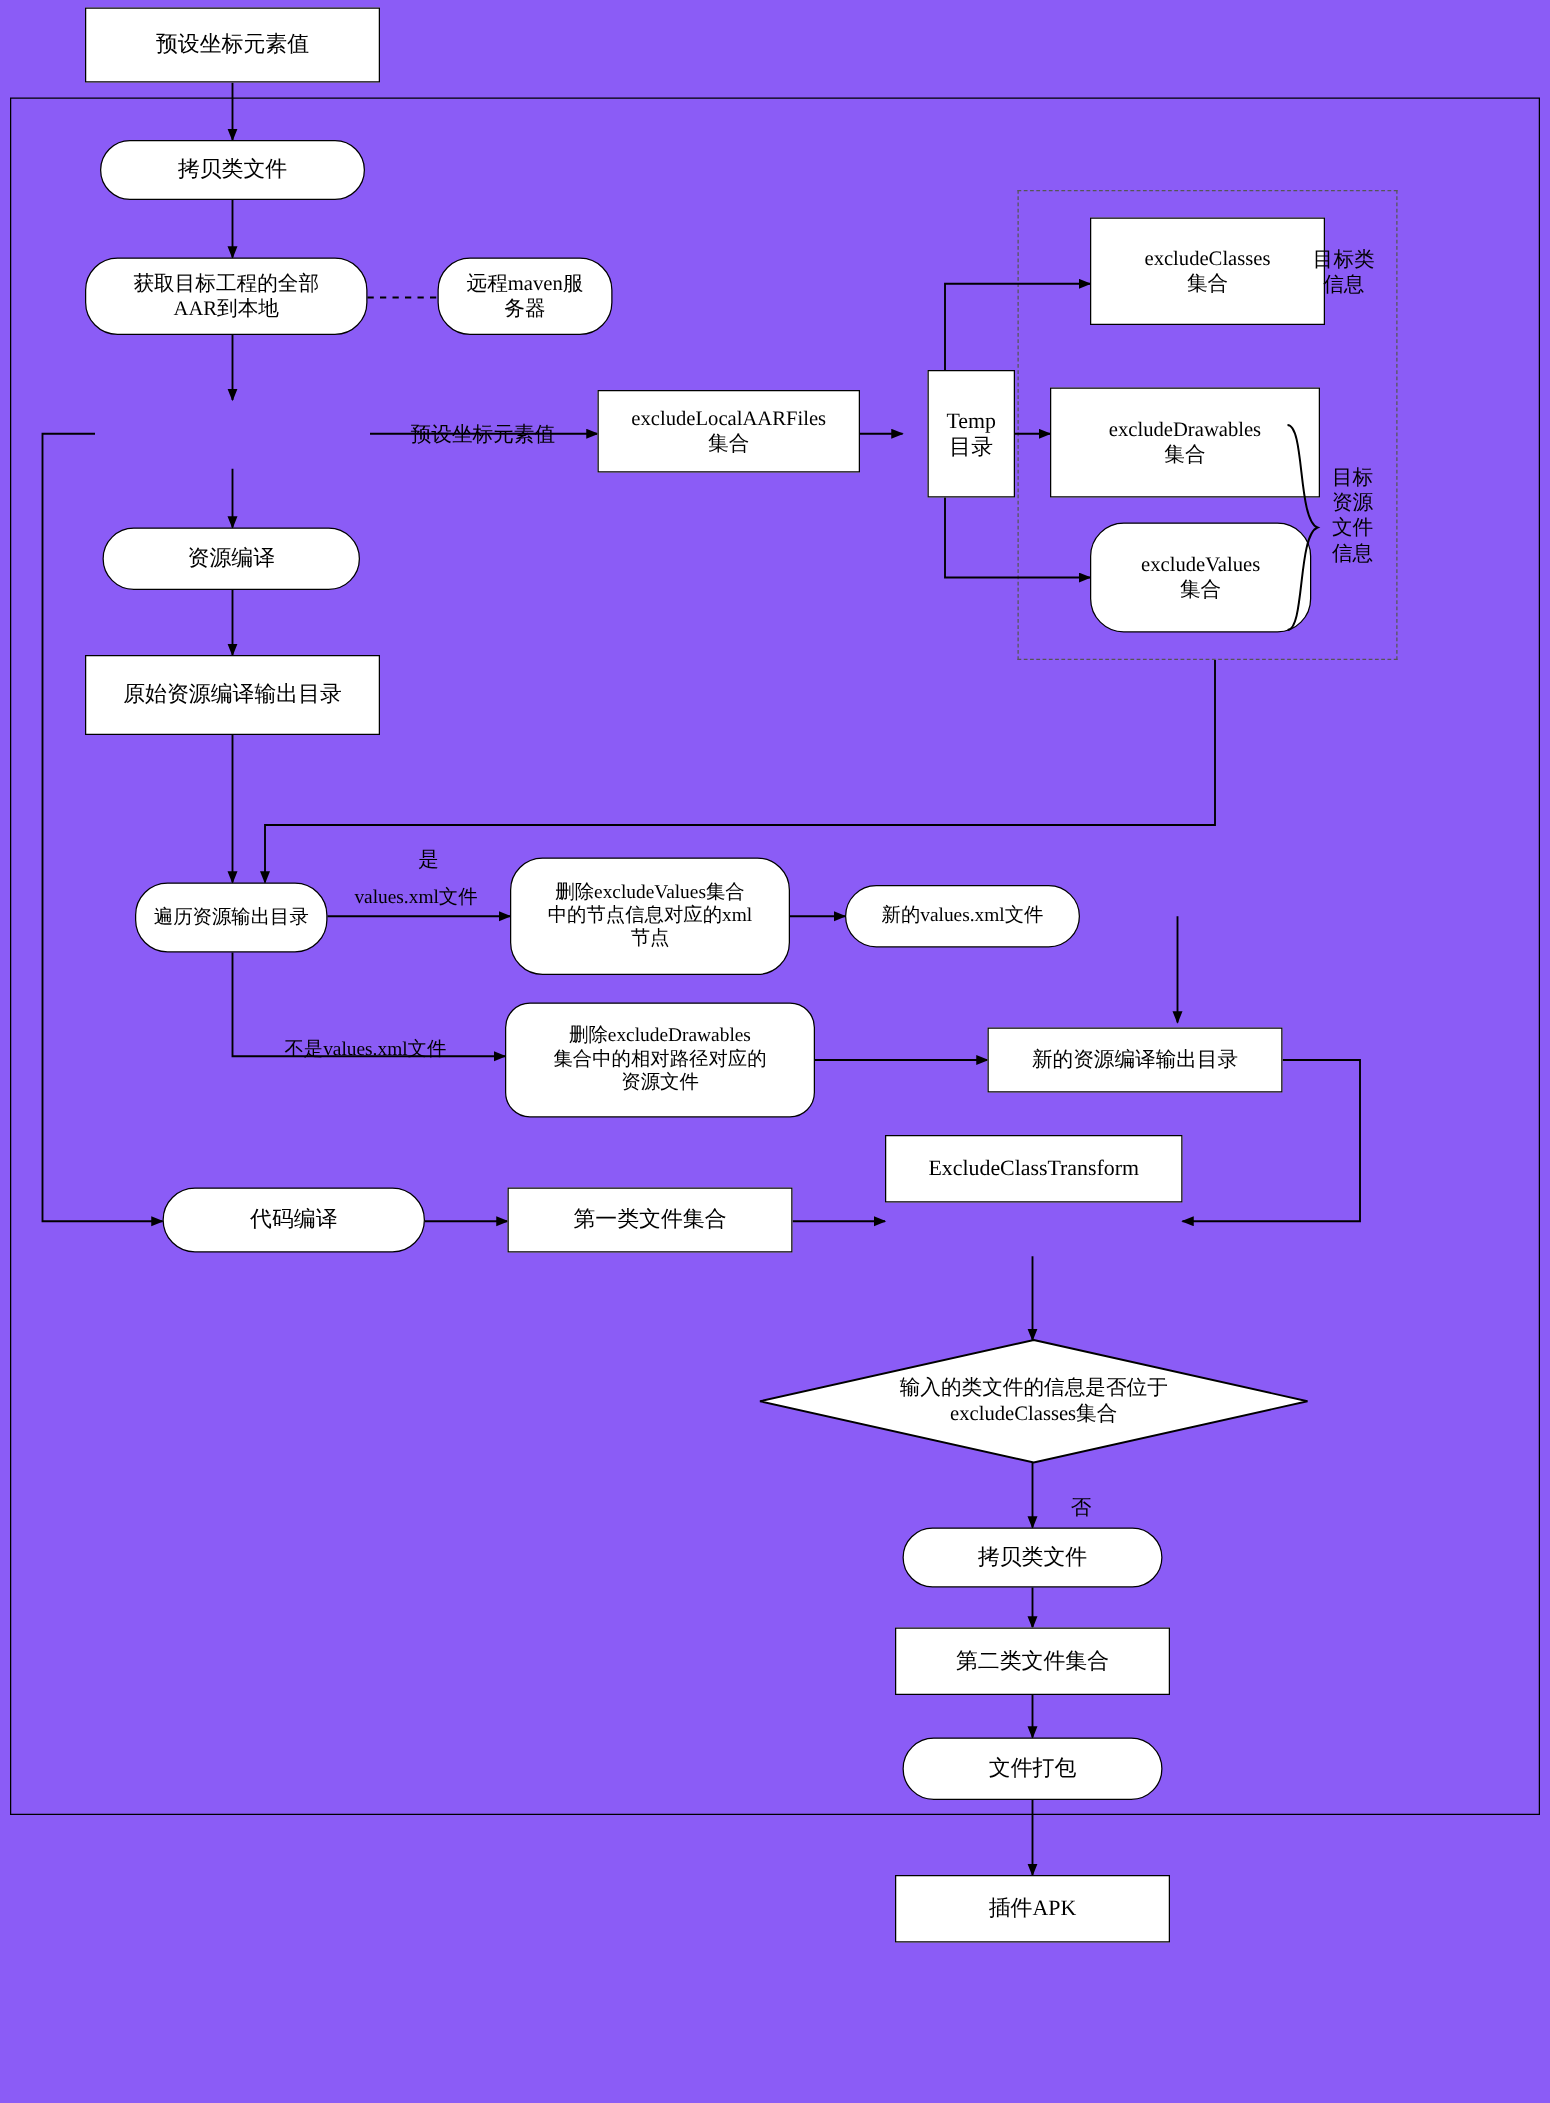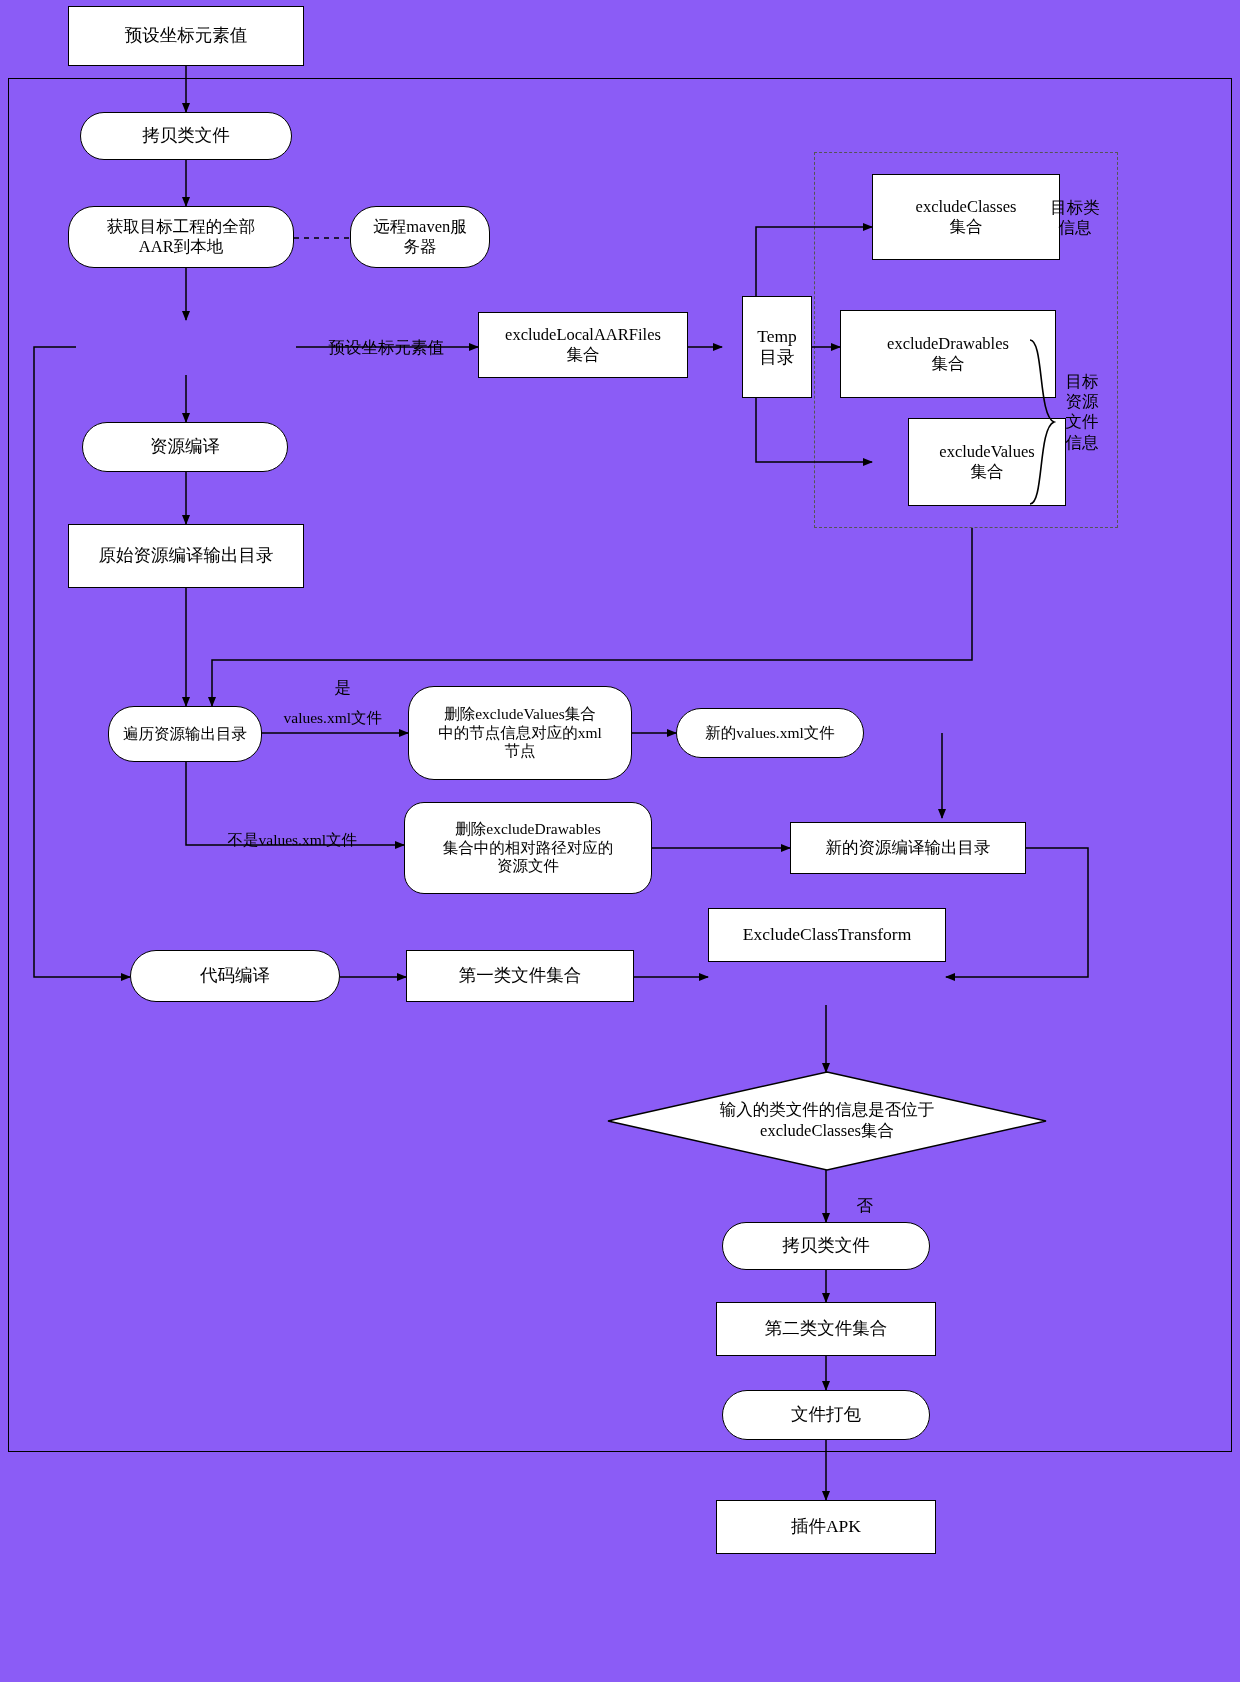--- a/index.html
+++ b/index.html
@@ -126,21 +126,21 @@
   <div class="node rect t16" style="left:872px;top:174px;width:188px;height:86px;white-space:pre-line;">
     <span>excludeClasses
 集合</span>
   </div>
 
   <div class="node rect t16" style="left:840px;top:310px;width:216px;height:88px;white-space:pre-line;">
     <span>excludeDrawables
 集合</span>
   </div>
 
-  <div class="node rect t16" style="left:908px;top:418px;width:158px;height:88px;white-space:pre-line;">
+  <div class="node rect t16" style="left:872px;top:418px;width:177px;height:88px;white-space:pre-line;border-radius:27px;">
     <span>excludeValues
 集合</span>
   </div>
 
   <svg style="position:absolute;left:1028px;top:338px;width:34px;height:168px;">
     <path d="M2,2 C16,2 10,78 26,84 C10,90 16,166 2,166" stroke="#000" stroke-width="1.6" fill="none"></path>
   </svg>
 
   <div class="lblv t16" style="left:1038px;top:178px;width:74px;white-space:pre-line;">
     <span>目标类

